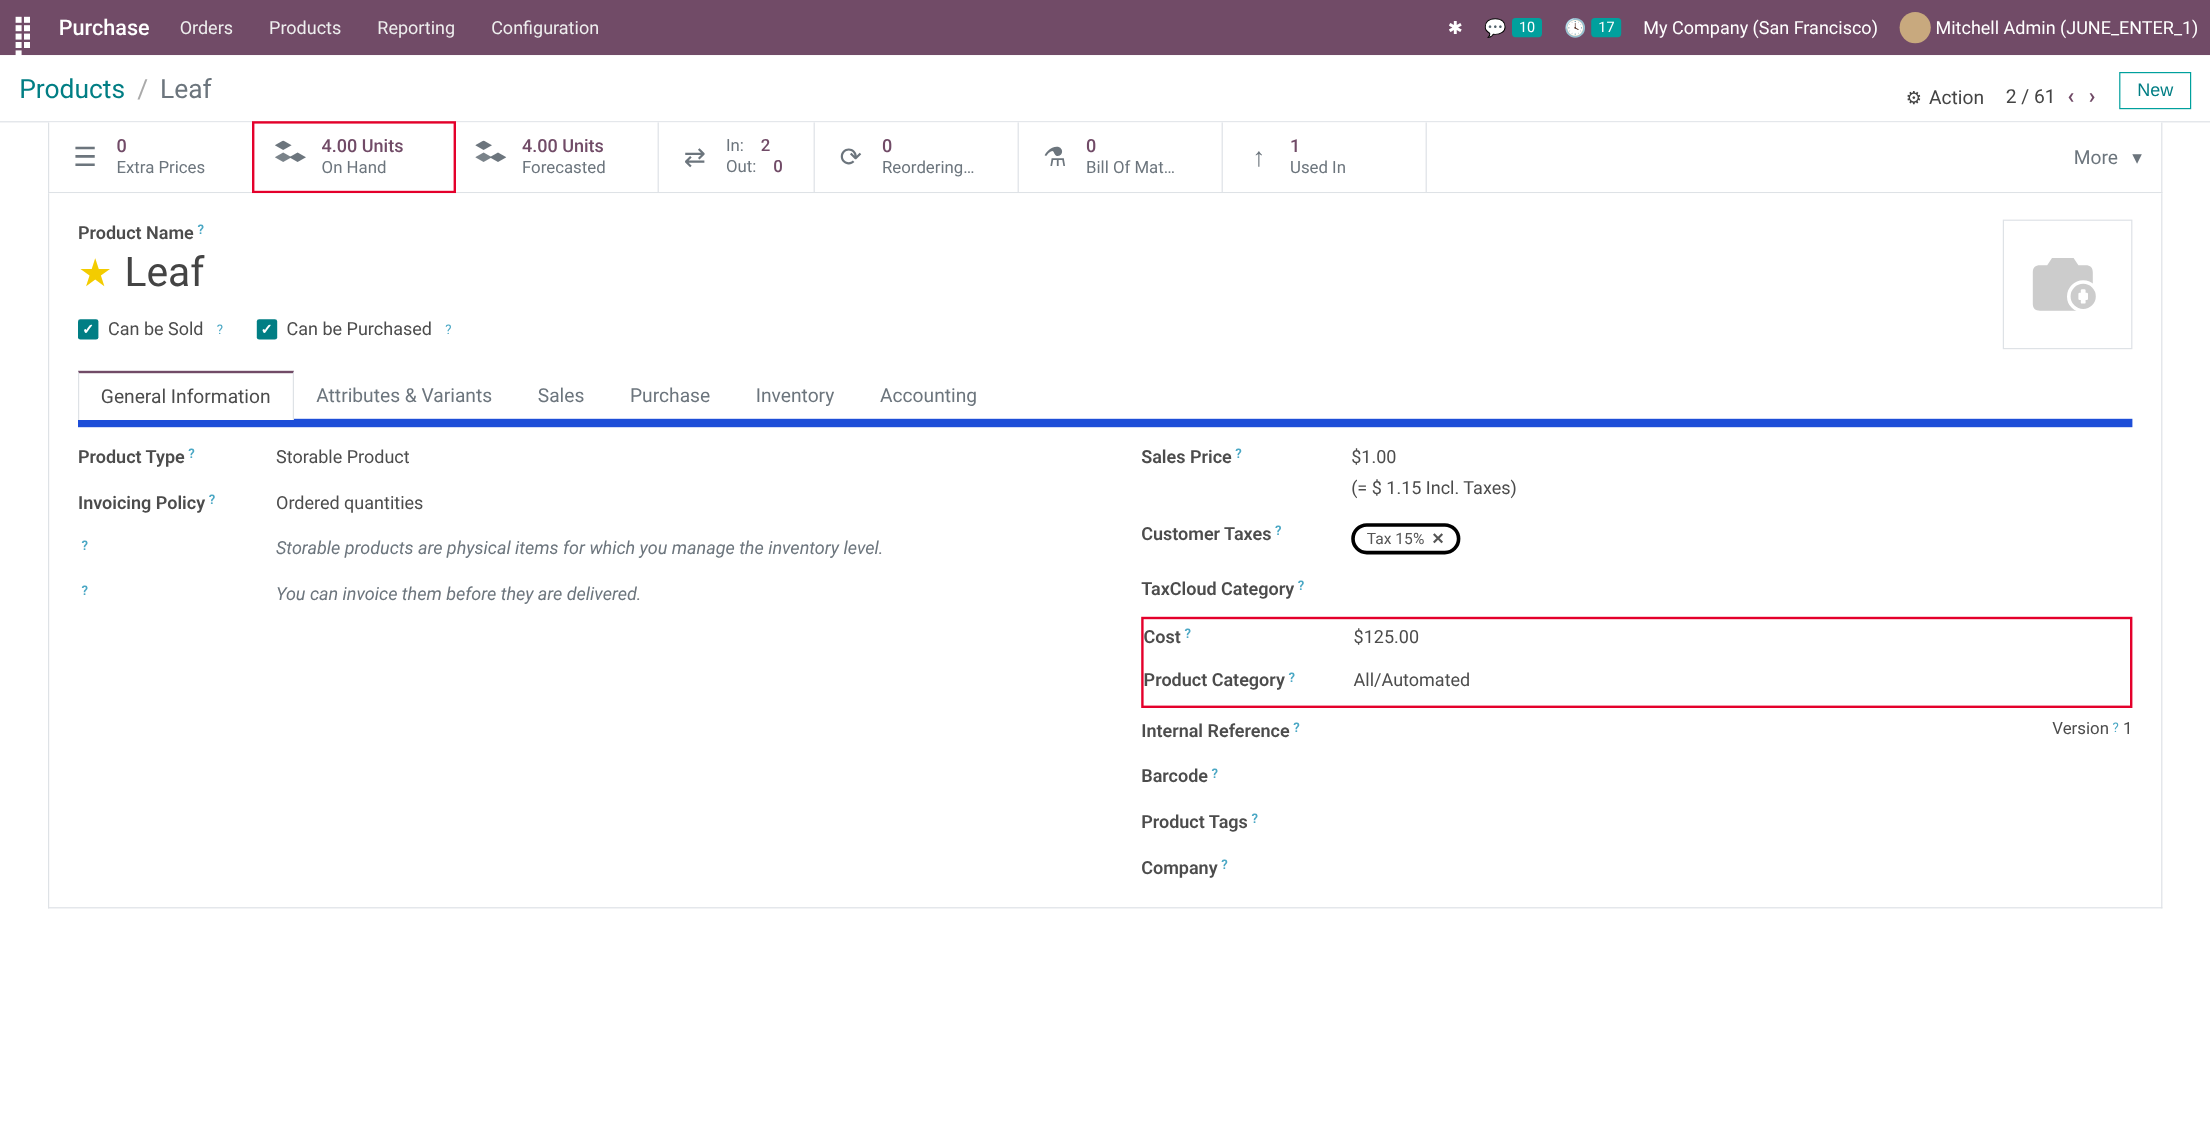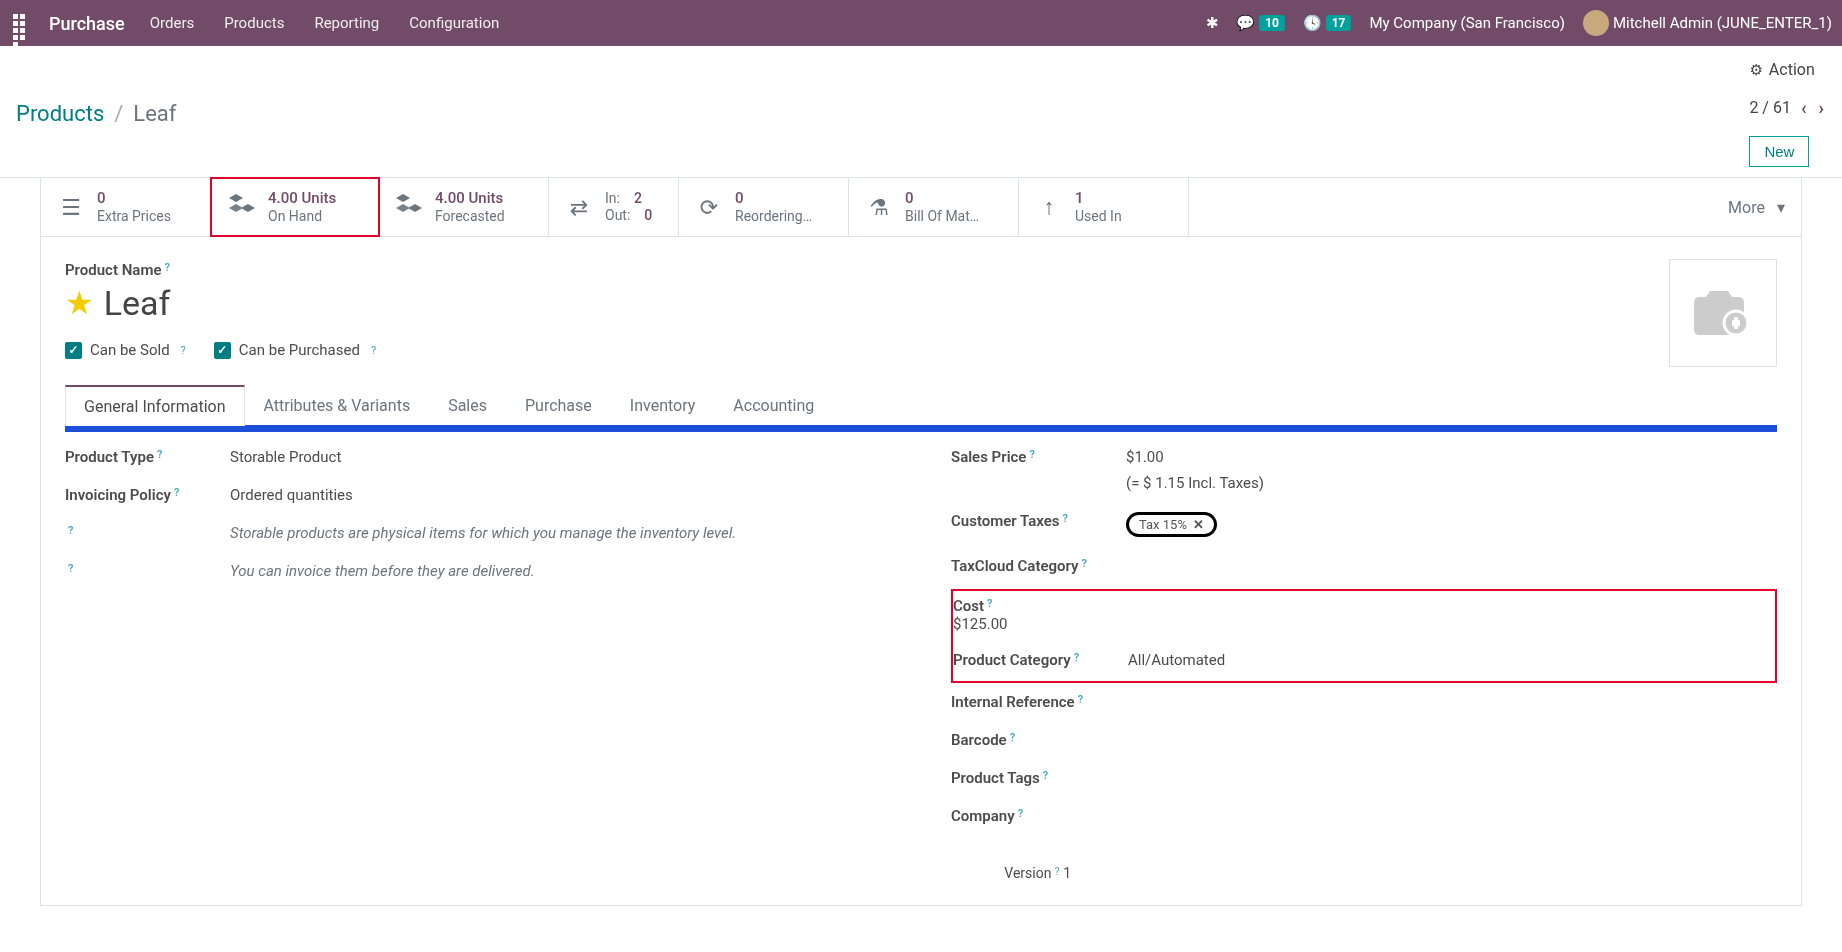--- a/index.html
+++ b/index.html
@@ -47,21 +47,21 @@
     display: flex;
     align-items: center;
     gap: 18px;
   }
   .badge {
     background: #00A09D;
     color: #fff;
     font-size: 12px;
     padding: 1px 6px;
     border-radius: 3px;
-    font-weight: bold;
+    font-weight: normal;
   }
   .topbar .right .item {
     display:flex;
     align-items:center;
     gap:4px;
     font-size:15px;
   }
   .avatar {
     width:26px; height:26px; border-radius:50%;
     background: #c8a97e;
@@ -80,25 +80,24 @@
     display:flex;
     align-items:center;
     gap:6px;
   }
   .breadcrumb .link { color: #017E84; cursor:pointer; }
   .breadcrumb .sep { color: #aaa; margin: 0 4px;}
   .breadcrumb .current { color: #6c757d; }
   .controlbar .spacer { flex: 1; }
   .controlbar .right {
     display: flex;
-    align-items: flex-start;
+    align-items: flex-end;
     gap: 18px;
     font-size: 16px;
     color: #444;
-    flex-direction: column;
   }
   .controlbar .action { display:flex; align-items:center; gap:6px; cursor:pointer; }
   .gear-icon::before { content: "⚙"; font-size:15px; }
   .pager { display:flex; align-items:center; gap:8px; font-size:16px; }
   .pager .nav { color:#714B67; cursor:pointer; font-size:18px; padding:0 2px; font-weight:bold;}
   .btn-new {
     border: 1px solid #00A09D;
     color: #017E84;
     background:#fff;
     padding: 6px 14px;
@@ -236,21 +235,20 @@
   .highlight-box {
     border:2px solid #E4002B;
     padding: 6px 0 6px 0;
     margin: -6px 0;
   }
   .col.right .field-row .lab { width:175px;}
   .right-block {
     display:flex;
     gap:40px;
     align-items:flex-start;
-    flex-direction:column;
   }
 </style>
 </head>
 <body>
 
 <div class="topbar">
   <div class="apps-icon">
     <span></span>
       <span></span>
       <span></span>
@@ -463,21 +461,21 @@
             <span class="x">✕</span>
           </span>
         </div>
       </div>
       <div class="field-row">
         <div class="lab"><span>TaxCloud Category</span><span class="help-q">?</span></div>
         <div class="val"></div>
       </div>
 
       <div class="highlight-box">
-        <div class="field-row" style="margin-bottom:18px;flex-direction:column;">
+        <div class="field-row" style="margin-bottom:18px;">
           <div class="lab"><span>Cost</span><span class="help-q">?</span></div>
           <div class="val">$125.00</div>
         </div>
         <div class="field-row" style="margin-bottom:6px;">
           <div class="lab"><span>Product Category</span><span class="help-q">?</span></div>
           <div class="val">All/Automated</div>
         </div>
       </div>
 
       <div class="right-block" style="margin-top:16px;">

